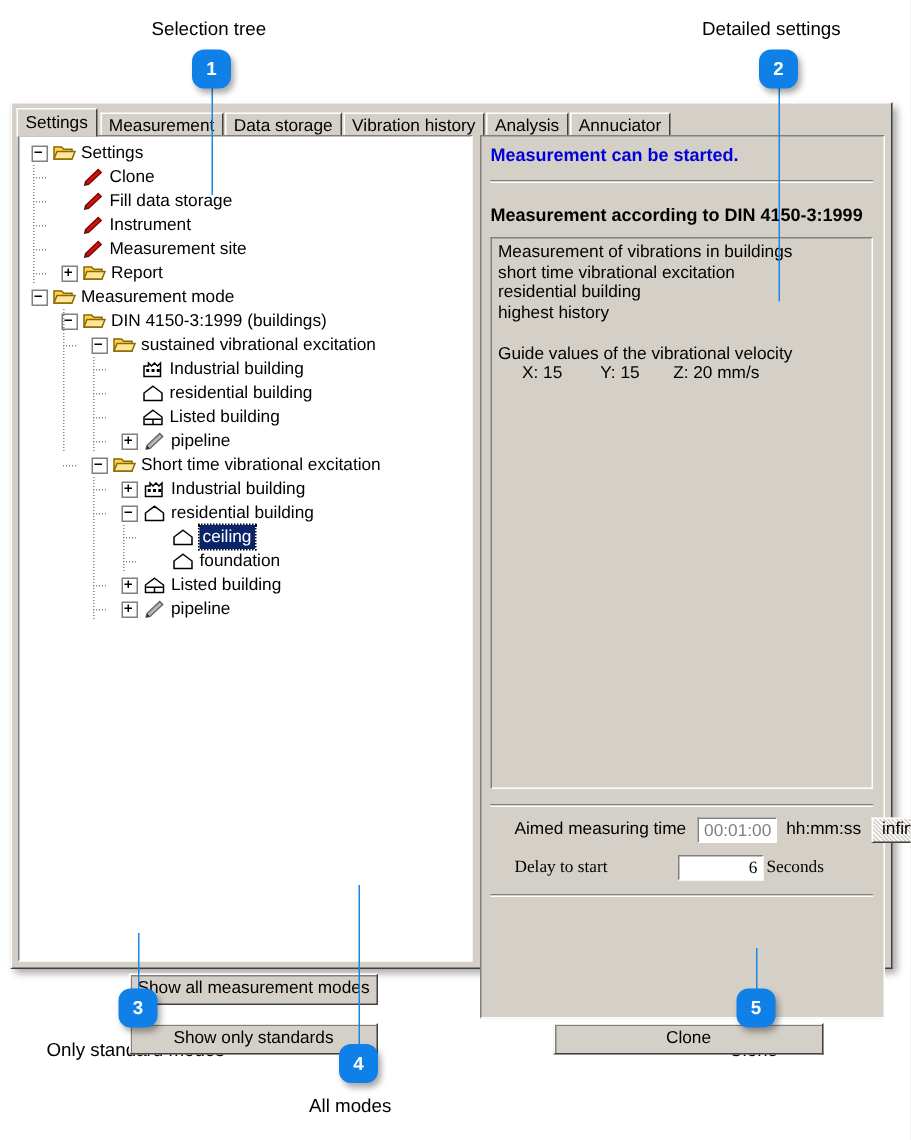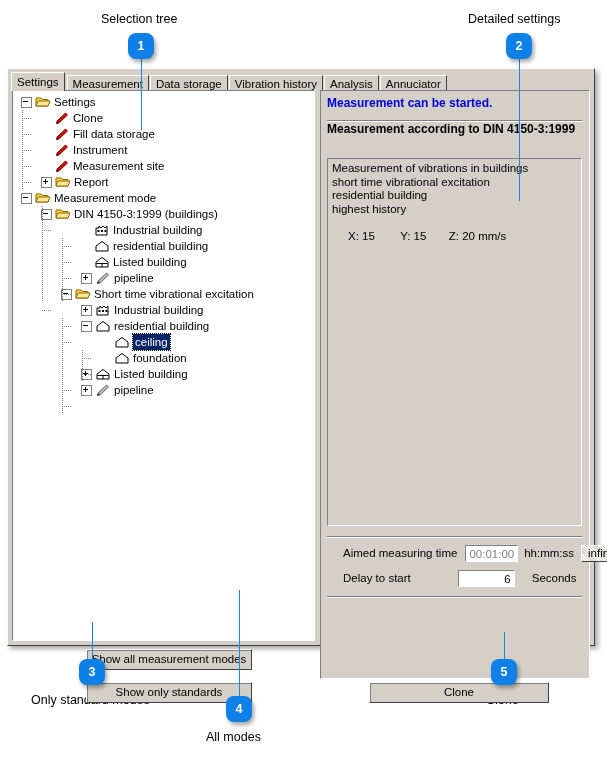--- a/index.html
+++ b/index.html
@@ -184,21 +184,21 @@
     font-size: 12px;
   }
   .hsep {
     position: absolute;
     height: 0;
     border-top: 1px solid #808080;
     border-bottom: 1px solid #ffffff;
   }
   #detail-title {
     position: absolute;
-    left: 7px; top: 32px;
+    left: 7px; top: 46px;
     font-weight: bold;
     font-size: 12px;
     color: #000;
   }
   #desc-box {
     position: absolute;
     left: 7px; top: 68px;
     width: 255px; height: 368px;
     border-top: 1px solid #808080;
     border-left: 1px solid #808080;
@@ -382,20 +382,29 @@
             <span class="tlabel">Measurement mode</span>
           </div>
           <div class="trow">
             <span class="indent" style="width: 24px;"></span>
             <span class="exp"></span>
             <span class="ico"><svg width="16" height="14" viewBox="0 0 16 14">
                 <path d="M1 3 L6 3 L7.5 4.5 L13 4.5 L13 11 L1 11 Z" fill="#ffd24a" stroke="#8a6a00" stroke-width="1"></path>
                 <path d="M3 6 L15 6 L13 11 L1 11 Z" fill="#ffe699" stroke="#8a6a00" stroke-width="1"></path>
               </svg></span>
             <span class="tlabel">DIN 4150-3:1999 (buildings)</span>
+          </div>
+          <div class="trow">
+            <span class="indent" style="width: 44px;"></span>
+            <span class="exp"></span>
+            <span class="ico"><svg width="16" height="14" viewBox="0 0 16 14">
+                <path d="M1 3 L6 3 L7.5 4.5 L13 4.5 L13 11 L1 11 Z" fill="#ffd24a" stroke="#8a6a00" stroke-width="1"></path>
+                <path d="M3 6 L15 6 L13 11 L1 11 Z" fill="#ffe699" stroke="#8a6a00" stroke-width="1"></path>
+              </svg></span>
+            <span class="tlabel">sustained vibrational excitation</span>
           </div>
           <div class="trow">
             <span class="indent" style="width: 64px;"></span>
             <span class="exp-spacer"></span>
             <span class="ico"><svg width="16" height="14" viewBox="0 0 16 14">
                 <path d="M2 5 L5 5 L5 3 L7 5 L9 3 L11 5 L13 3 L13 12 L2 12 Z" fill="#ffffff" stroke="#000000" stroke-width="1"></path>
                 <rect x="3.5" y="7" width="2" height="2" fill="#000"></rect>
                 <rect x="7" y="7" width="2" height="2" fill="#000"></rect>
                 <rect x="10.5" y="7" width="2" height="2" fill="#000"></rect>
               </svg></span>
@@ -525,36 +534,37 @@
       <div id="status-line">Measurement can be started.</div>
       <div class="hsep" style="left:7px; top:30px; width:255px;"></div>
       <div id="detail-title">Measurement according to DIN 4150-3:1999</div>
 
       <div id="desc-box">
         <div>Measurement of vibrations in buildings</div>
         <div>short time vibrational excitation</div>
         <div>residential building</div>
         <div>highest history</div>
         <div>&nbsp;</div>
+        <div>Guide values of the vibrational velocity</div>
         <div class="guide-row">     X: 15        Y: 15       Z: 20 mm/s</div>
       </div>
 
       <div class="hsep" style="left:7px; top:446px; width:255px;"></div>
 
       <div class="fieldrow" style="top:453px;">
         <span class="flabel">Aimed measuring time</span>
         <span class="tbox disabled" style="width:57px; margin-left:8px;">00:01:00</span>
         <span class="flabel" style="margin-left:6px;">hh:mm:ss</span>
         <span class="smallbtn" style="margin-left:7px;">infinite</span>
       </div>
 
-      <div class="fieldrow" style="top:478px;">
+      <div class="fieldrow" style="top:478px;font-family:Liberation Serif, serif;">
         <span class="flabel">Delay to start</span>
         <span class="tbox" style="width:57px; margin-left:47px;">6</span>
-        <span class="flabel" style="margin-left:17px;">Seconds</span>
+        <span class="flabel" style="margin-left:2px;">Seconds</span>
       </div>
 
       <div class="hsep" style="left:7px; top:506px; width:255px;"></div>
     </div>
 
     <div class="btn" id="btn-clone">Clone</div>
   </div>
 </div>
 
 </body></html>

